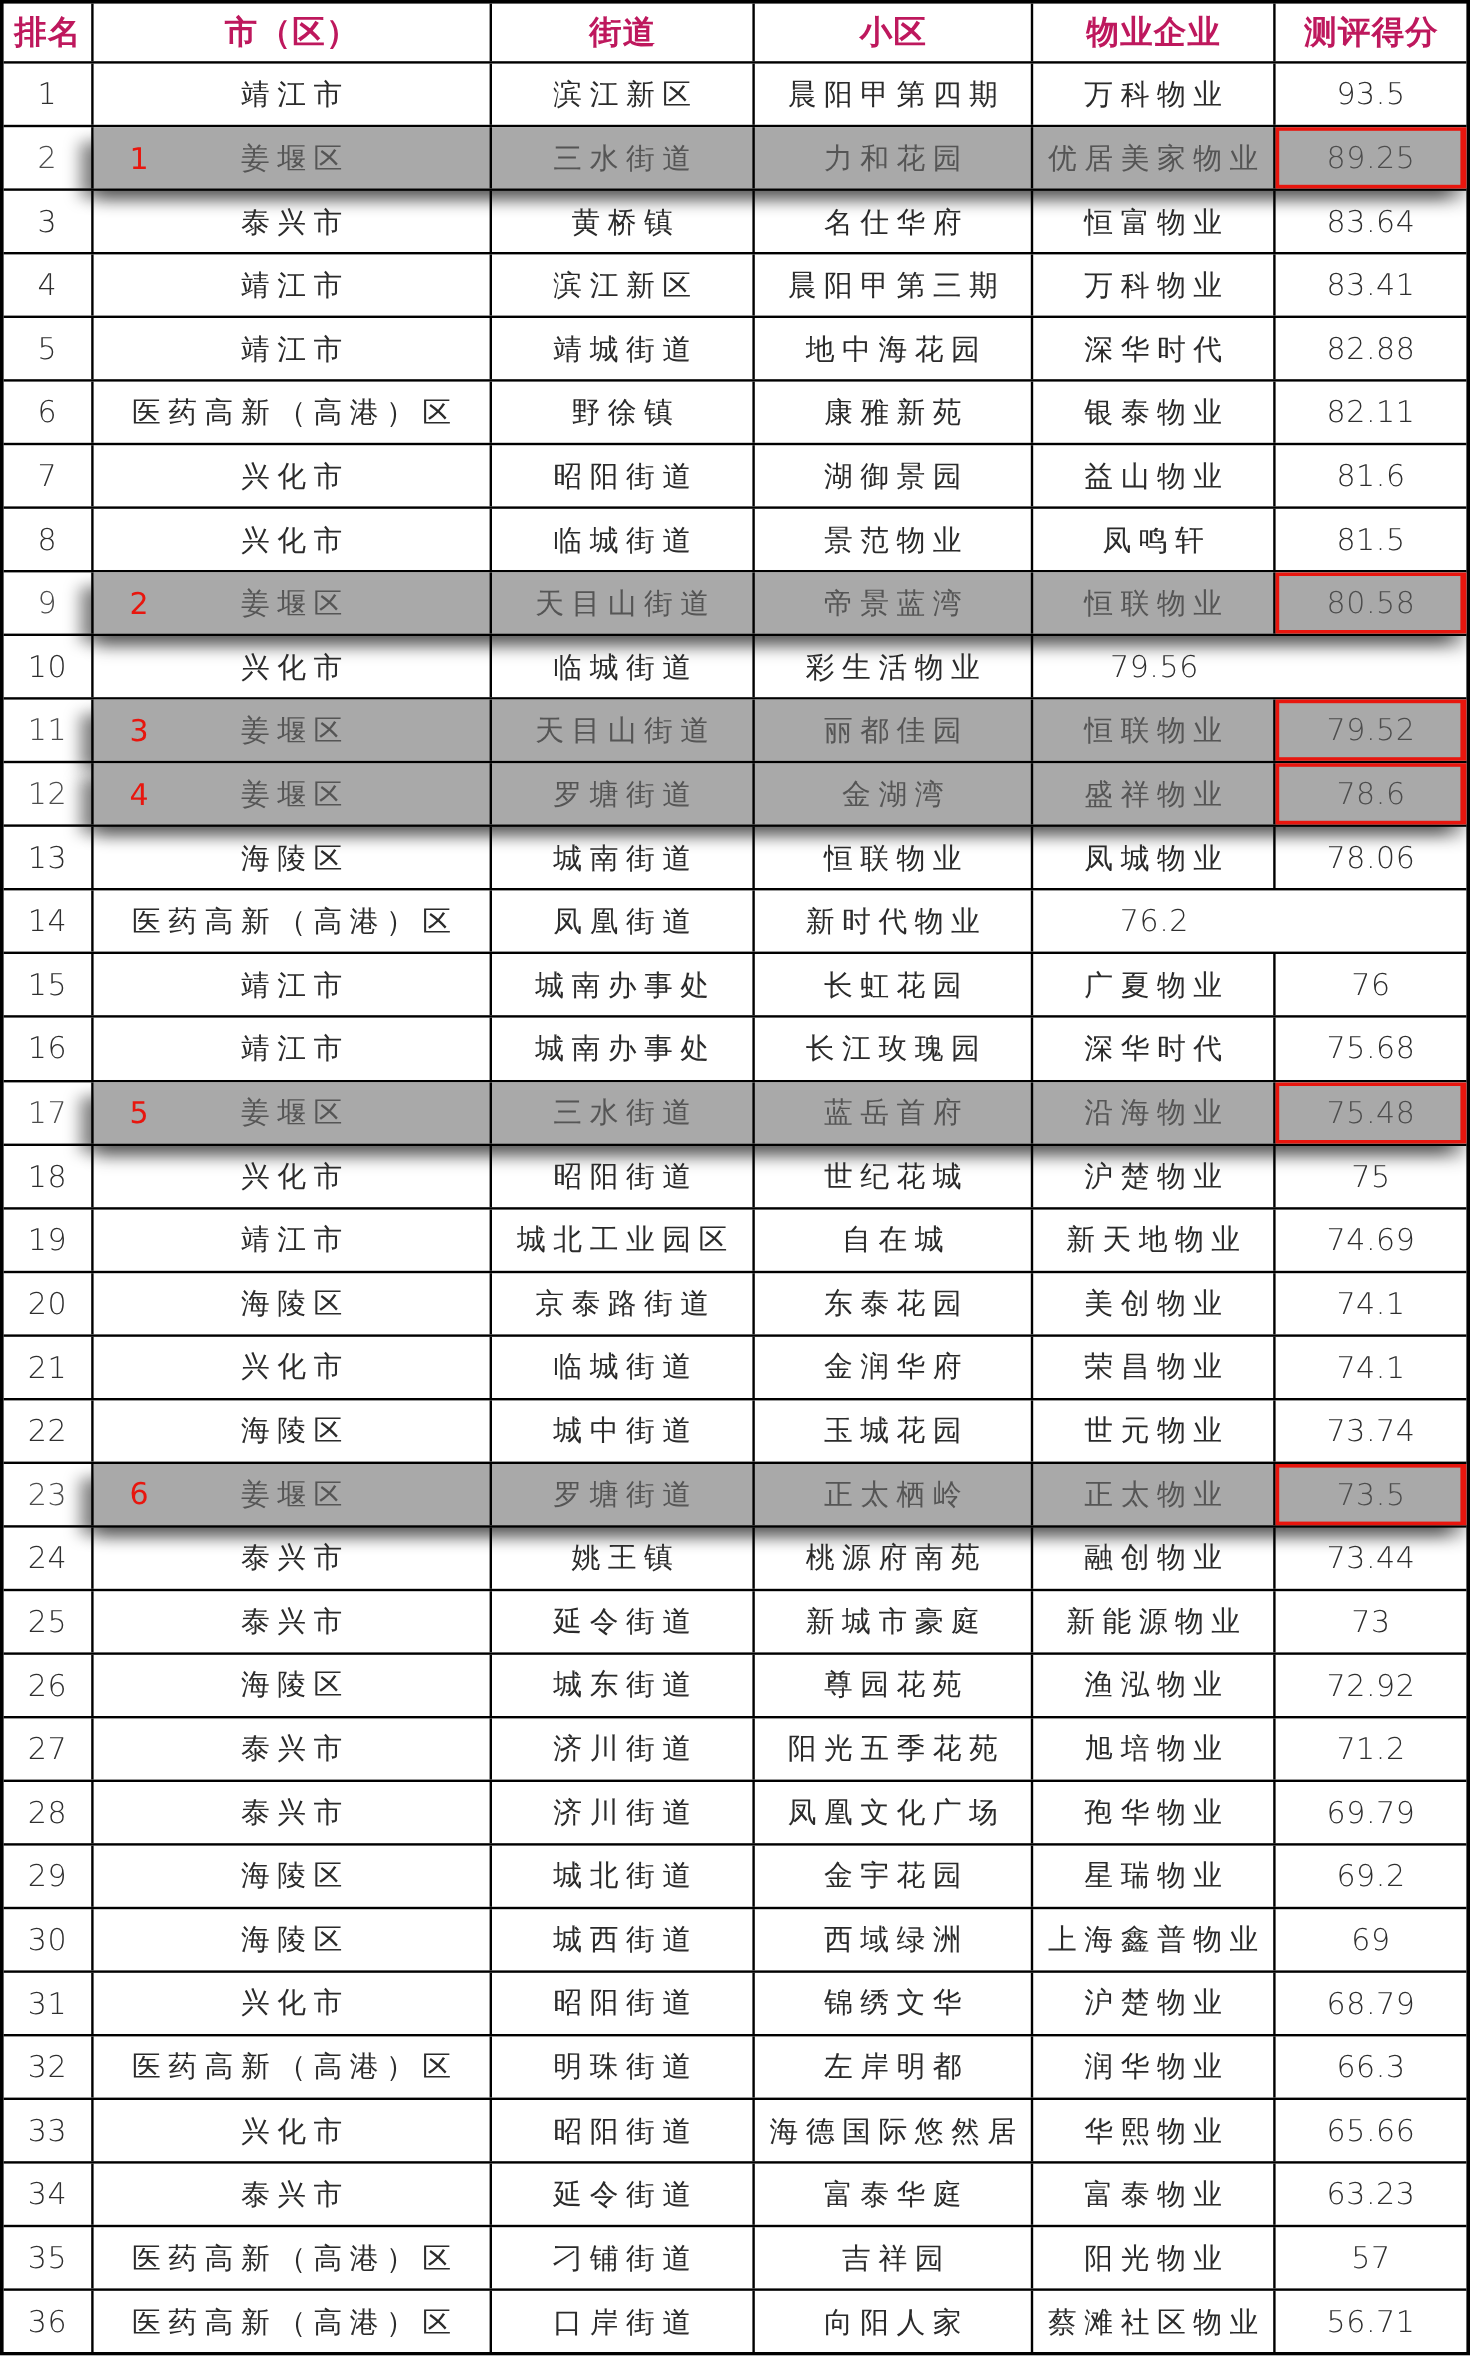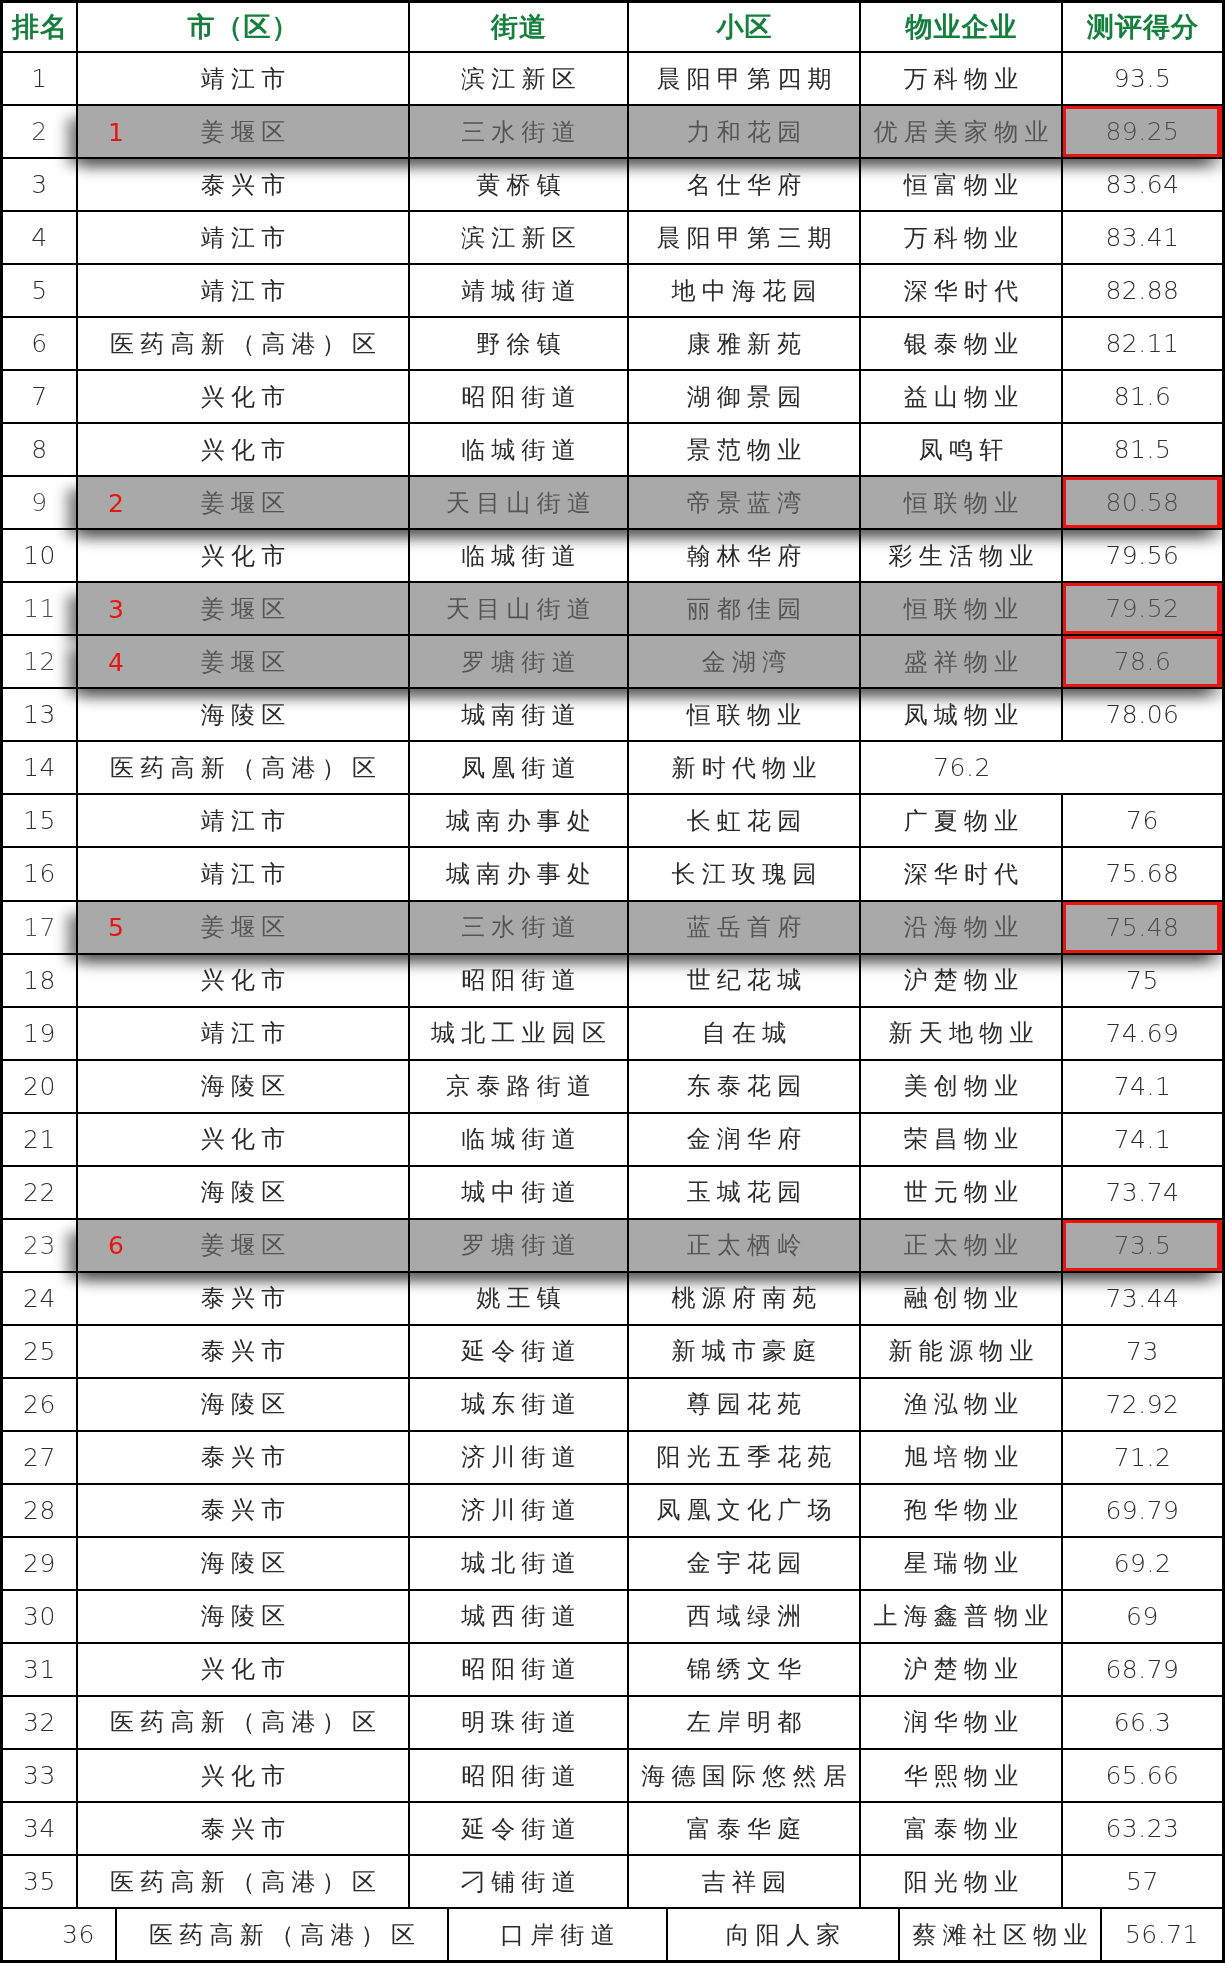--- a/index.html
+++ b/index.html
@@ -8,34 +8,34 @@
   .ranking-table{
     width:1225px;height:1963px;display:flex;flex-direction:column;
     border:3px solid #000;background:#fff;
   }
   .t-row{
     display:grid;
     grid-template-columns:75px 332px 219px 232px 202px 1fr;
     flex:1 1 auto;position:relative;
     border-bottom:2px solid #000;
   }
-  .t-row:last-child{border-bottom:none;margin-left:39px;}
+  .t-row:last-child{border-bottom:none;}
   .t-row.header{flex:0 0 50px;}
   .t-cell{
     border-right:2px solid #000;
     display:flex;align-items:center;justify-content:center;
     position:relative;z-index:2;
     font-size:24px;color:#2b2b2b;
     letter-spacing:0.26em;text-indent:0.26em;
     overflow:hidden;white-space:nowrap;
   }
   .t-cell:last-child{border-right:none;}
   .header .t-cell{
     font-family:"Liberation Sans","DejaVu Sans",sans-serif;
-    font-weight:bold;font-size:27px;color:#15803d;
+    font-weight:bold;font-size:27px;color:#be185d;
     letter-spacing:0.04em;text-indent:0.04em;
   }
   .num{
     font-family:"DejaVu Sans","Liberation Sans",sans-serif;
     font-weight:300;font-size:25px;letter-spacing:0.02em;text-indent:0;
     color:#2f2f2f;
   }
   
   .t-row.hl .band-bg{
     position:absolute;z-index:1;top:0;bottom:0;left:75px;right:0;
@@ -263,23 +263,20 @@
 
     <div class="t-cell num">10</div>
     <div class="t-cell">
 
       <span class="district-text">兴化市</span>
     </div>
     <div class="t-cell">
           <span>临城街道</span>
         </div>
     <div class="t-cell">
-          <span>翰林华府</span>
-        </div>
-    <div class="t-cell">
           <span>彩生活物业</span>
         </div>
     <div class="t-cell num">
 
       <span>79.56</span>
     </div>
   </div>
       <div class="t-row hl">
     <div class="band-bg"></div>
     <div class="t-cell num">11</div>

